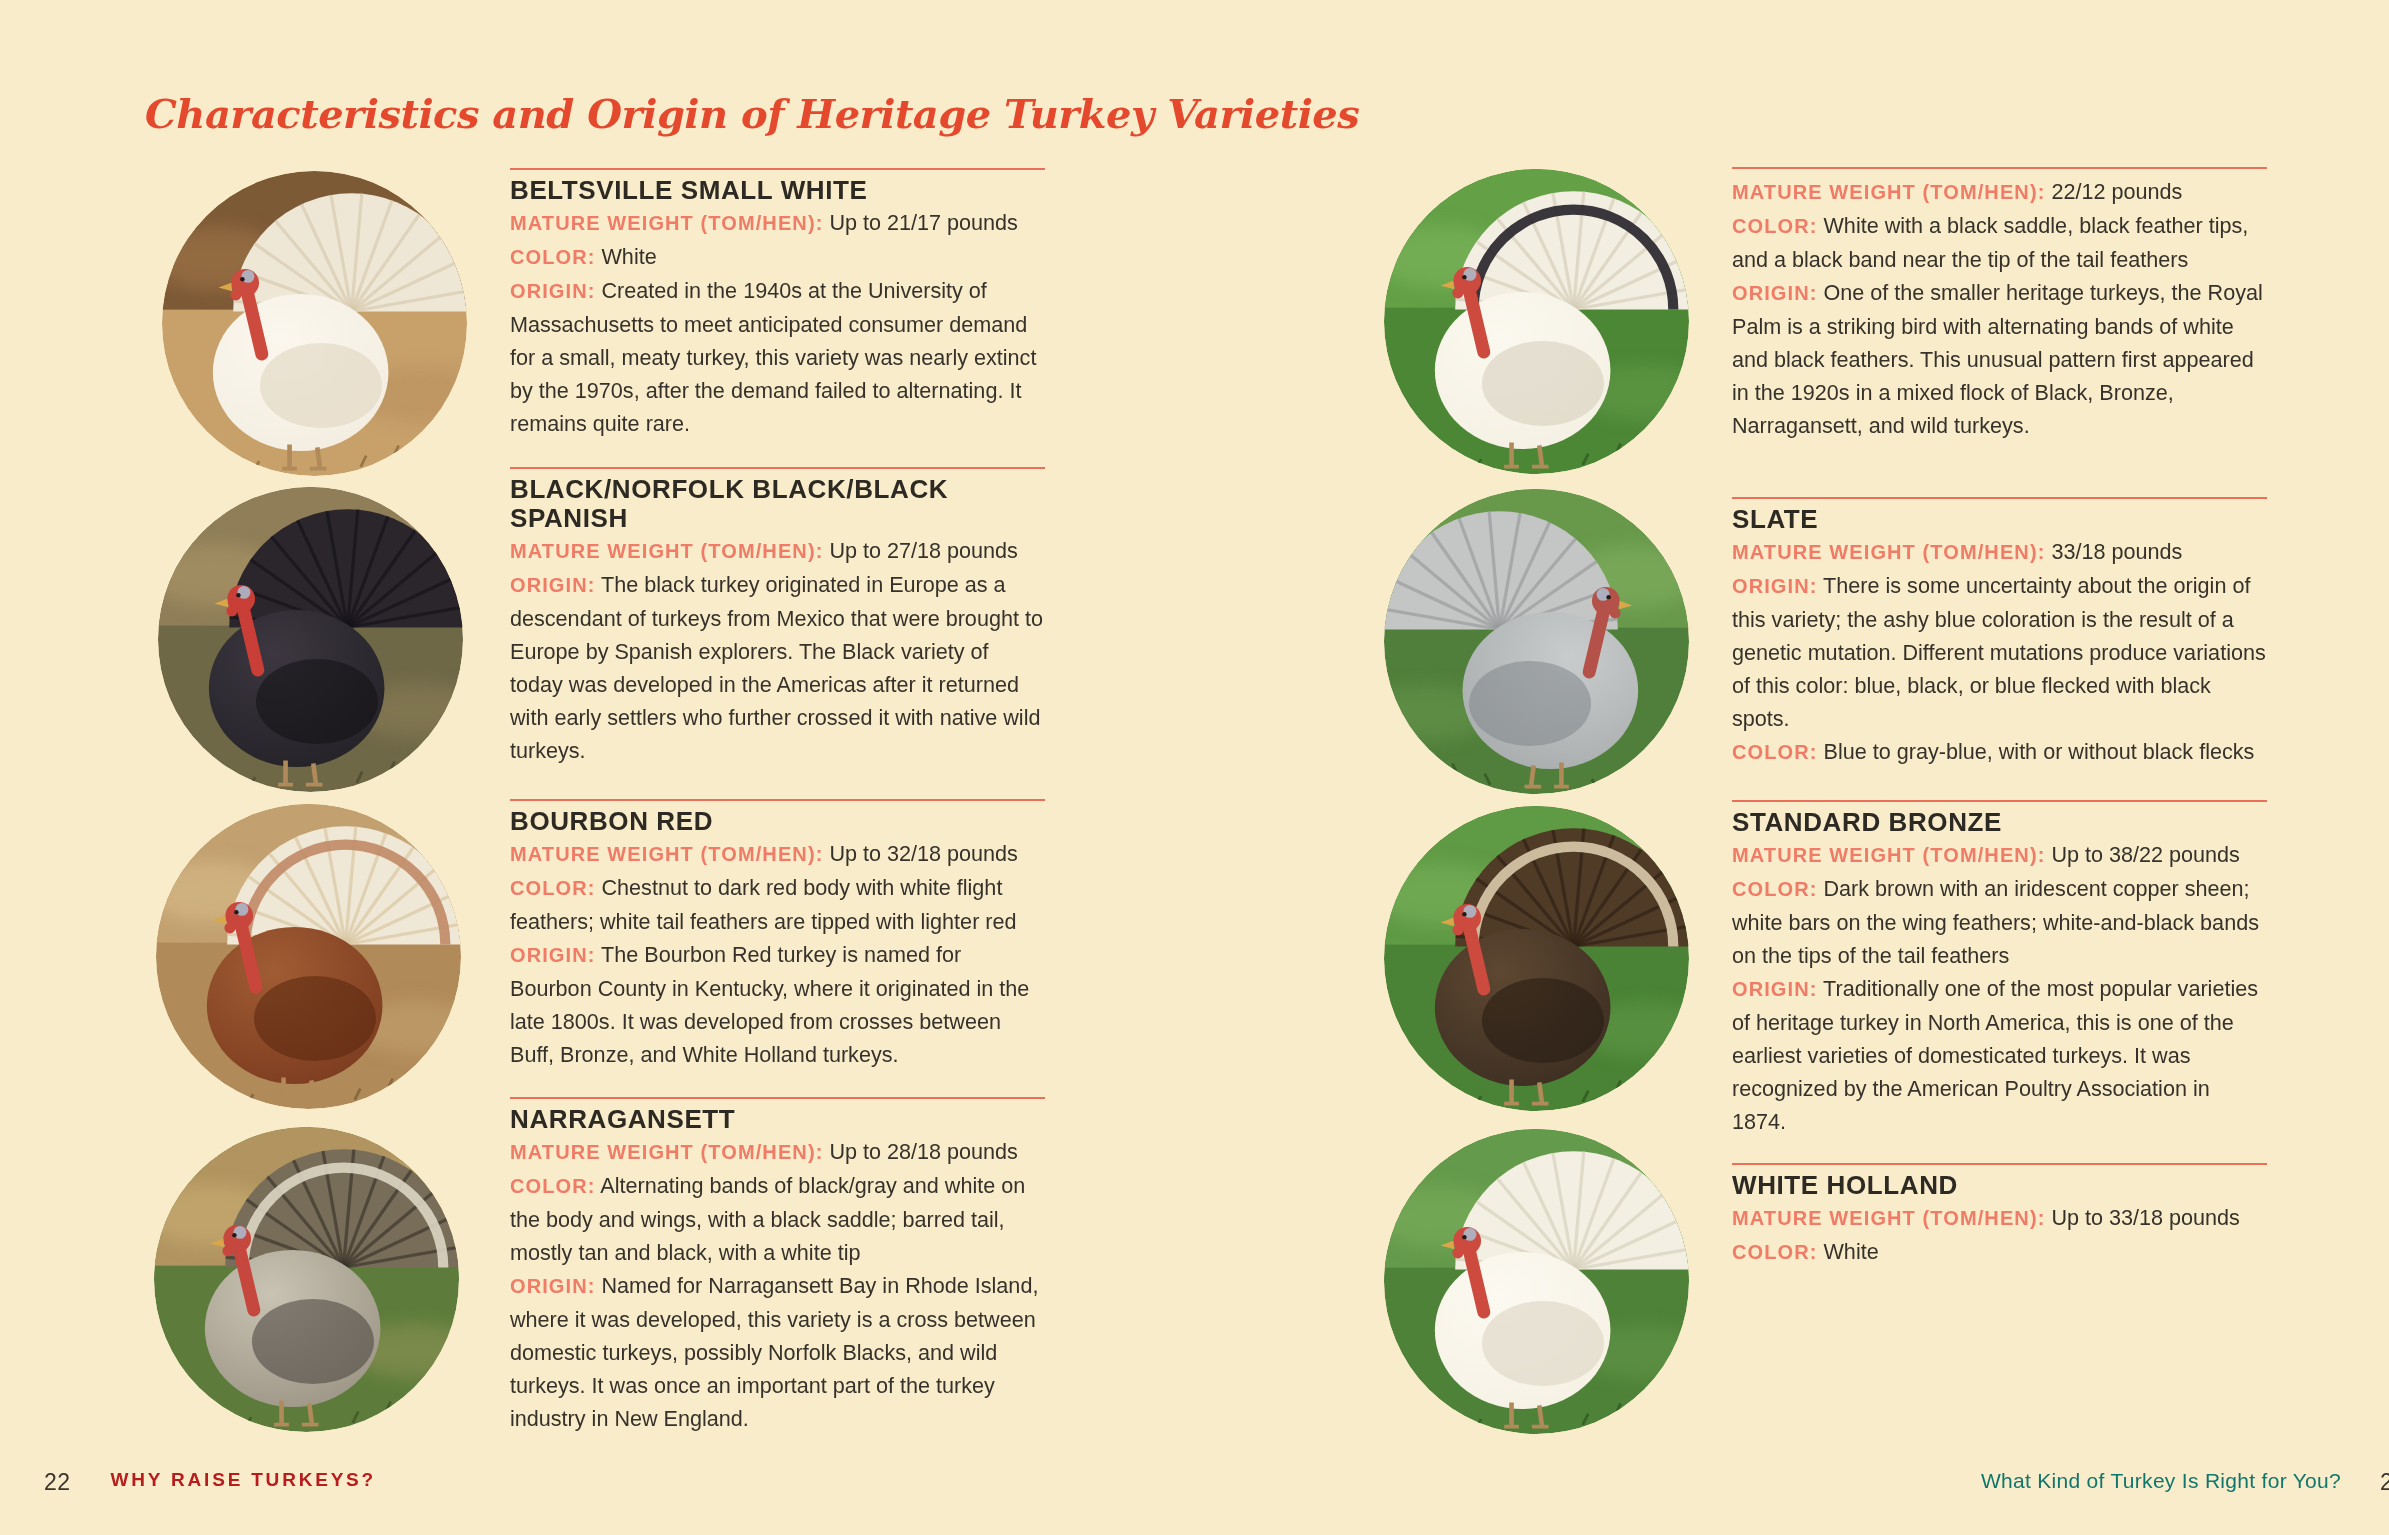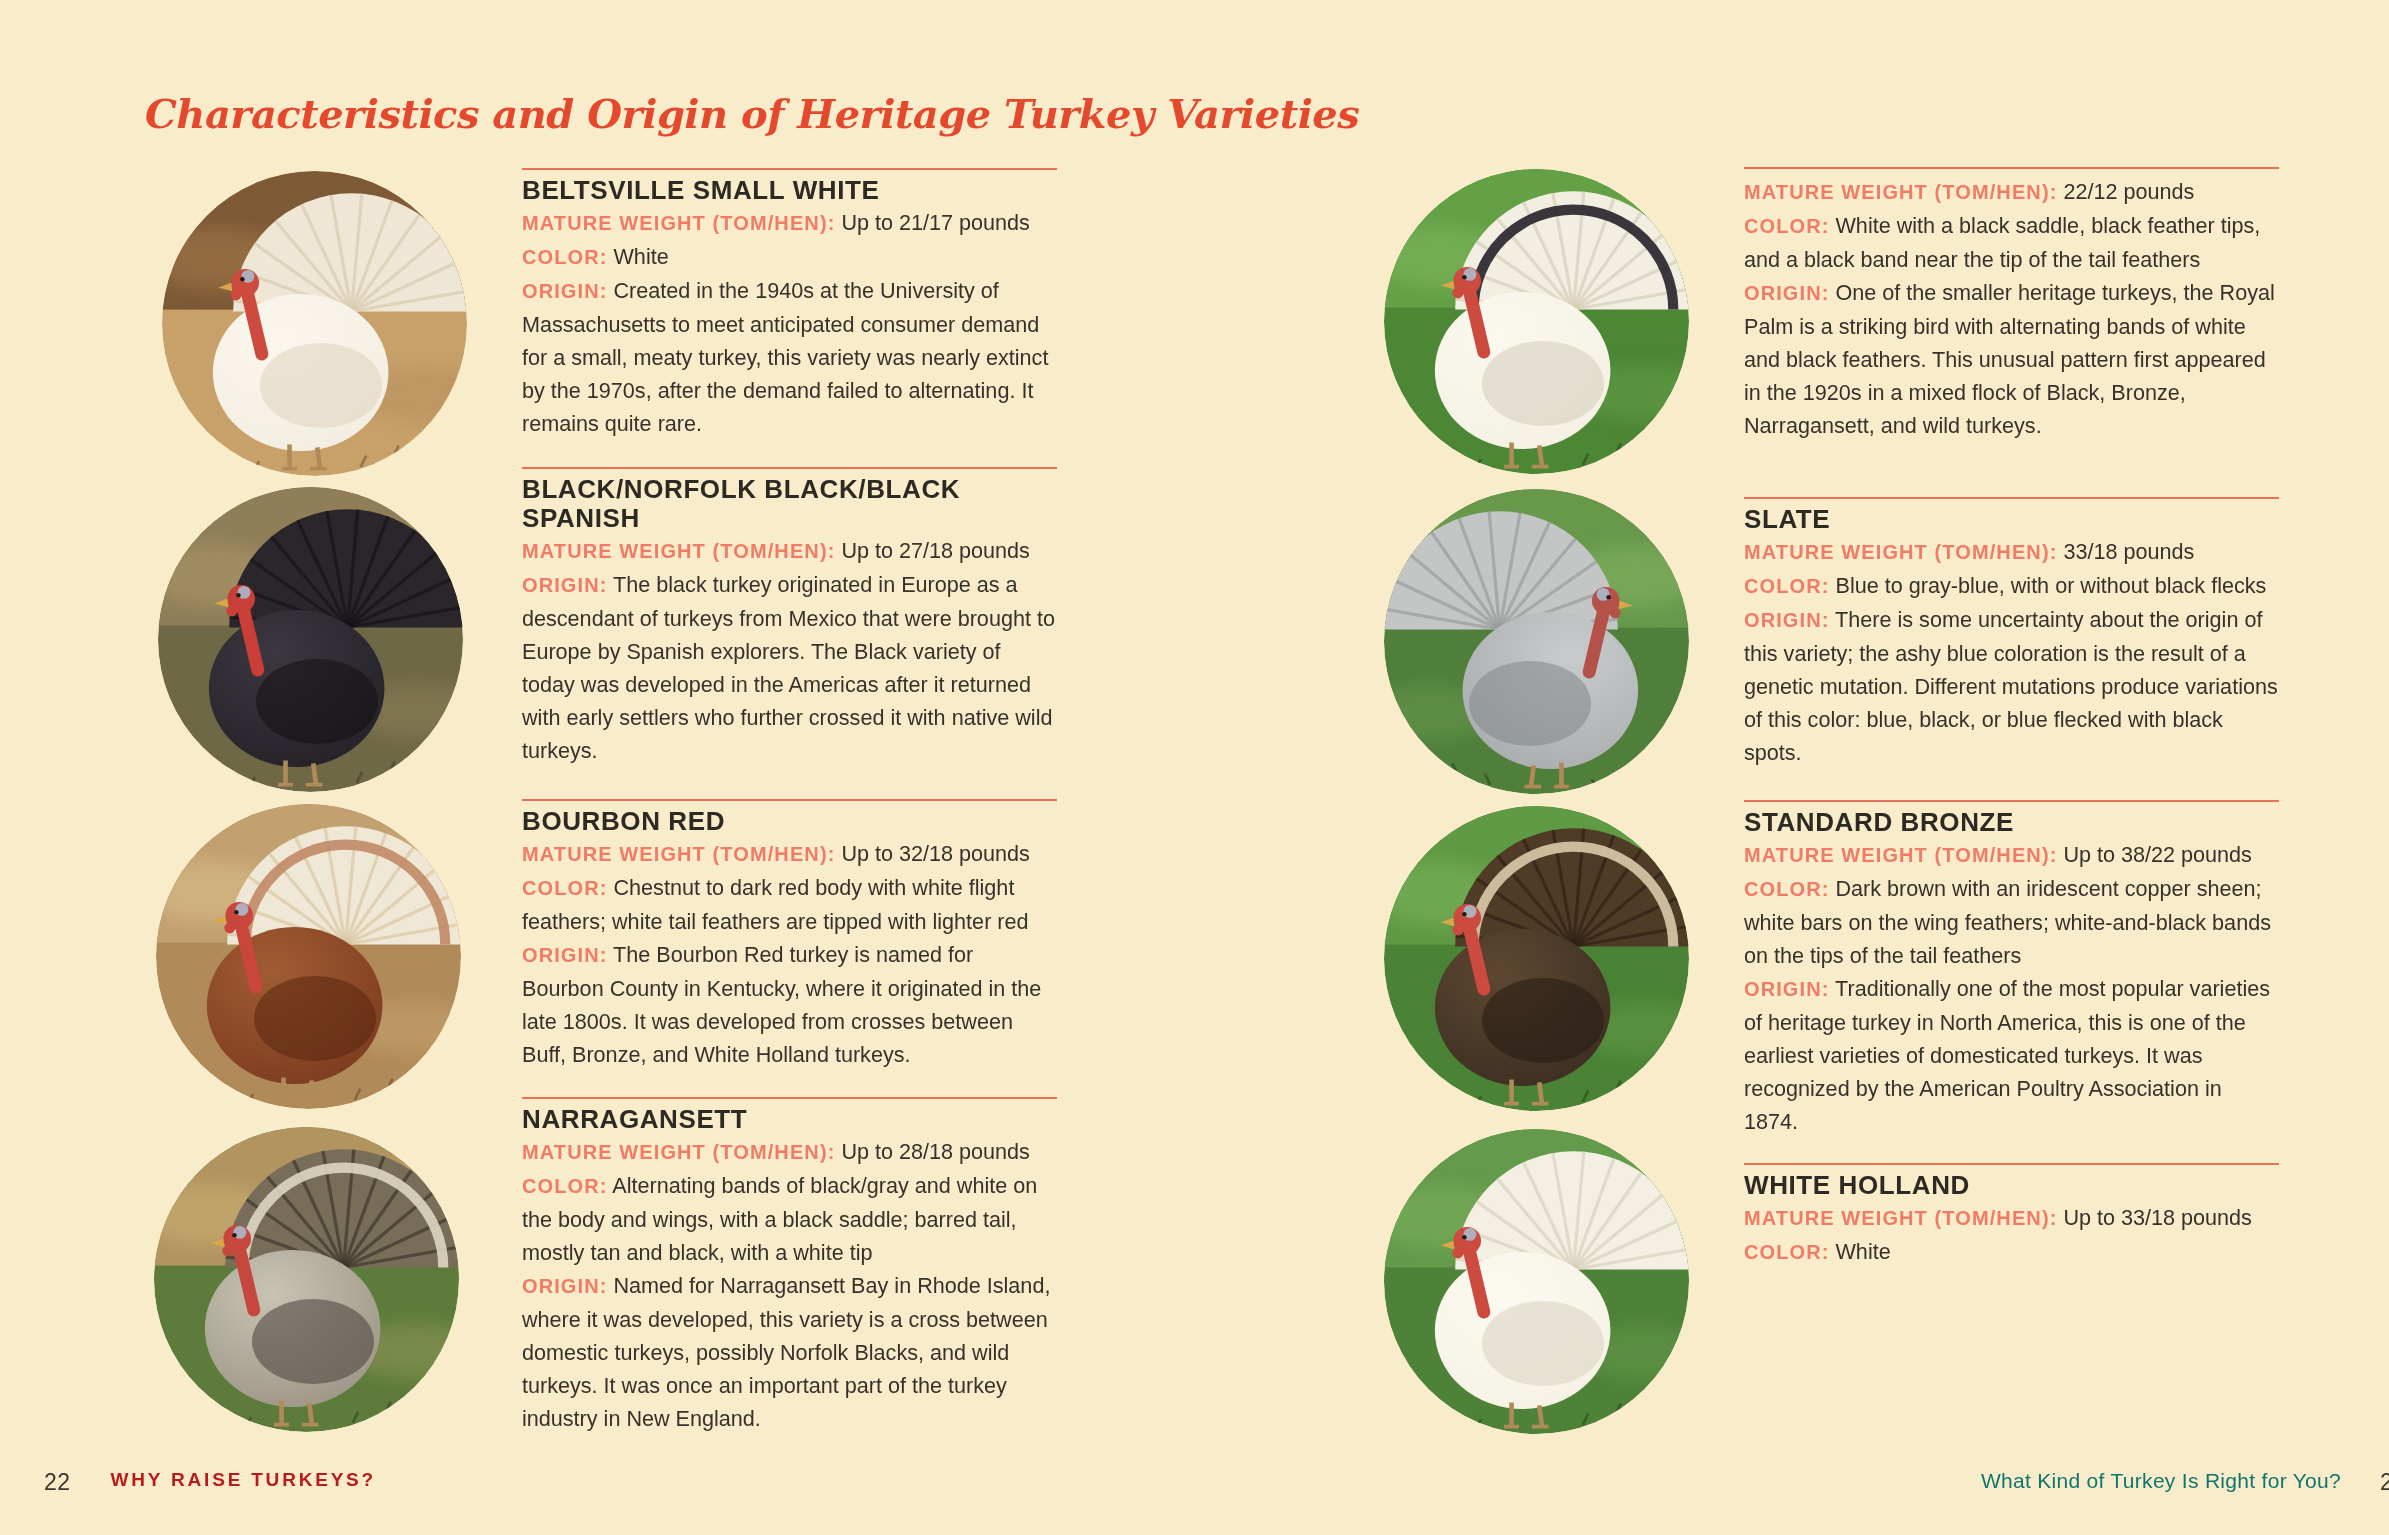--- a/index.html
+++ b/index.html
@@ -14,21 +14,21 @@
     position:absolute;left:145px;top:90px;margin:0;
     font-family:"DejaVu Serif", serif;
     font-style:italic;font-weight:bold;
     font-size:40px;letter-spacing:-0.5px;
     color:#e5492d;
   }
   .photo{
     position:absolute;width:305px;height:305px;border-radius:50%;
     overflow:hidden;
   }
-  .entry{position:absolute;width:535px;margin-left:12px;}
+  .entry{position:absolute;width:535px;}
   .rule{height:0;border-top:2.8px solid #ea7059;margin:0 0 5.5px 0;}
   .variety{
     margin:0 0 1.8px 0;font-size:26px;line-height:29px;font-weight:bold;
     letter-spacing:0.6px;color:#2d2a24;
   }
   .field{margin:0;font-size:21.6px;line-height:33px;color:#36322b;}
   .lbl{
     color:#f07b66;font-size:20px;letter-spacing:1.1px;font-weight:bold;
   }
   .footer{
@@ -475,22 +475,22 @@
     <div class="rule"></div>
     <p class="field"><span class="lbl">MATURE WEIGHT (TOM/HEN):</span> <span>22/12 pounds</span></p>
     <p class="field"><span class="lbl">COLOR:</span> <span>White with a black saddle, black feather tips, and a black band near the tip of the tail feathers</span></p>
     <p class="field"><span class="lbl">ORIGIN:</span> <span>One of the smaller heritage turkeys, the Royal Palm is a striking bird with alternating bands of white and black feathers. This unusual pattern first appeared in the 1920s in a mixed flock of Black, Bronze, Narragansett, and wild turkeys.</span></p>
   </section>
 
   <section class="entry" style="left:1732px;top:497px">
     <div class="rule"></div>
     <h2 class="variety">SLATE</h2>
     <p class="field"><span class="lbl">MATURE WEIGHT (TOM/HEN):</span> <span>33/18 pounds</span></p>
+    <p class="field"><span class="lbl">ORIGIN:</span> <span>There is some uncertainty about the origin of this variety; the ashy blue coloration is the result of a genetic mutation. Different mutations produce variations of this color: blue, black, or blue flecked with black spots.</span></p>
     <p class="field"><span class="lbl">COLOR:</span> <span>Blue to gray-blue, with or without black flecks</span></p>
-    <p class="field"><span class="lbl">ORIGIN:</span> <span>There is some uncertainty about the origin of this variety; the ashy blue coloration is the result of a genetic mutation. Different mutations produce variations of this color: blue, black, or blue flecked with black spots.</span></p>
   </section>
 
   <section class="entry" style="left:1732px;top:800px">
     <div class="rule"></div>
     <h2 class="variety">STANDARD BRONZE</h2>
     <p class="field"><span class="lbl">MATURE WEIGHT (TOM/HEN):</span> <span>Up to 38/22 pounds</span></p>
     <p class="field"><span class="lbl">COLOR:</span> <span>Dark brown with an iridescent copper sheen; white bars on the wing feathers; white-and-black bands on the tips of the tail feathers</span></p>
     <p class="field"><span class="lbl">ORIGIN:</span> <span>Traditionally one of the most popular varieties of heritage turkey in North America, this is one of the earliest varieties of domesticated turkeys. It was recognized by the American Poultry Association in 1874.</span></p>
   </section>
 

